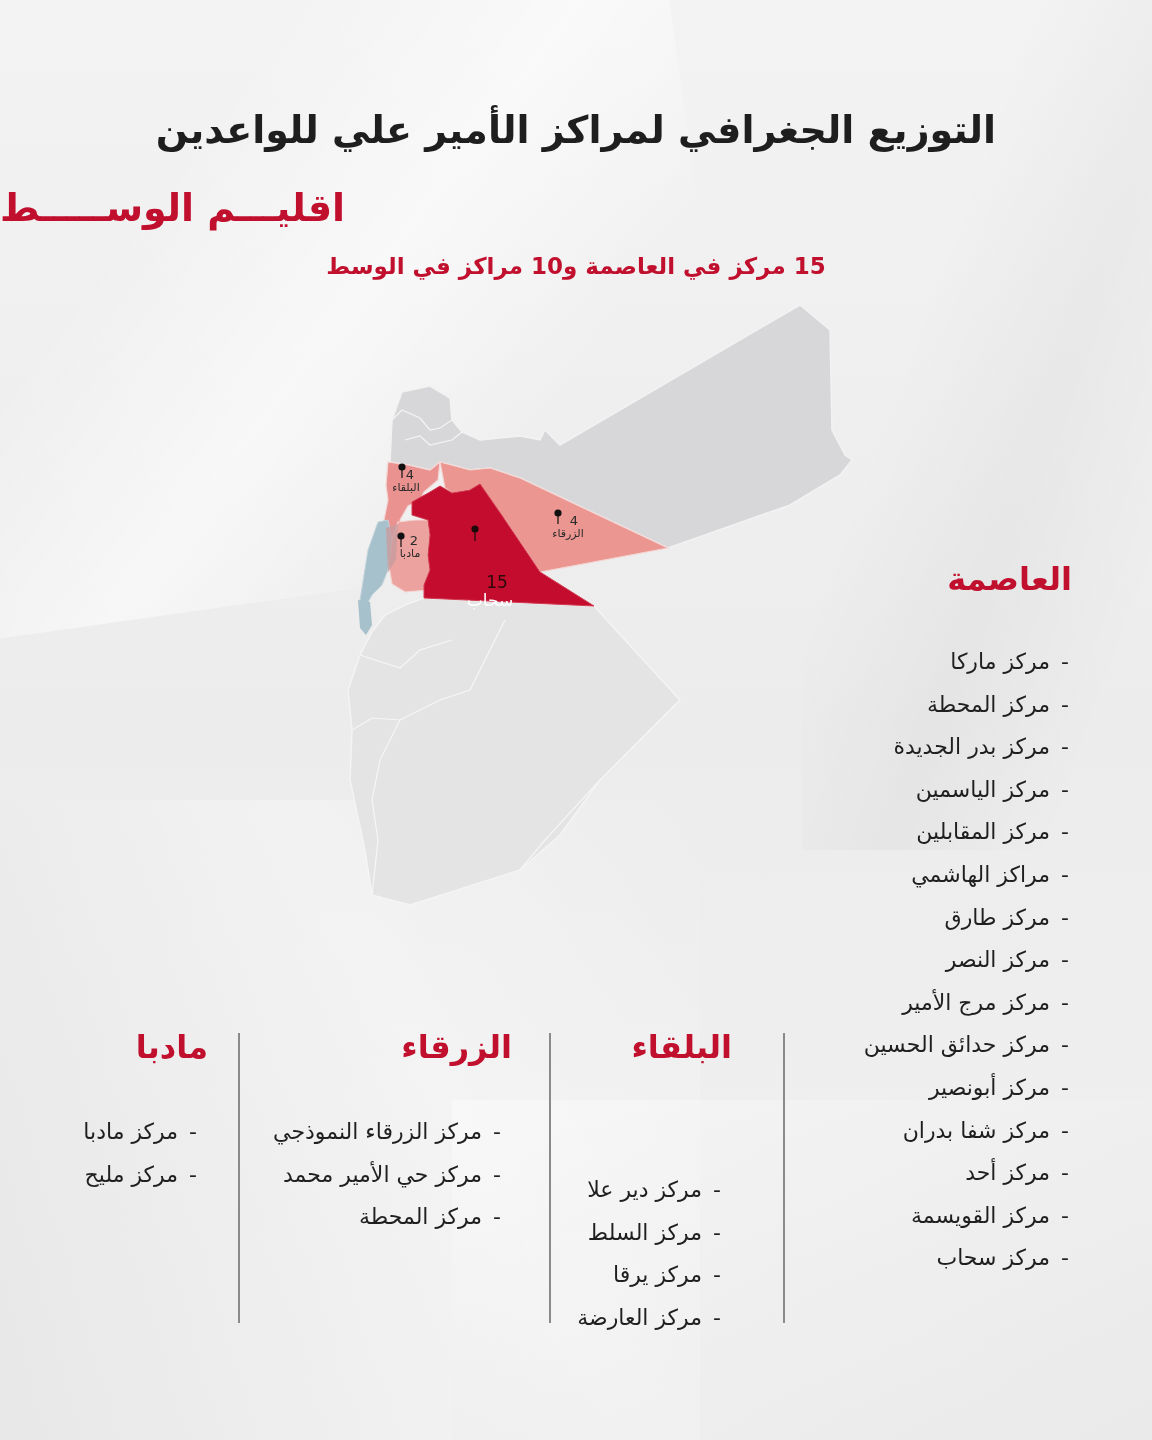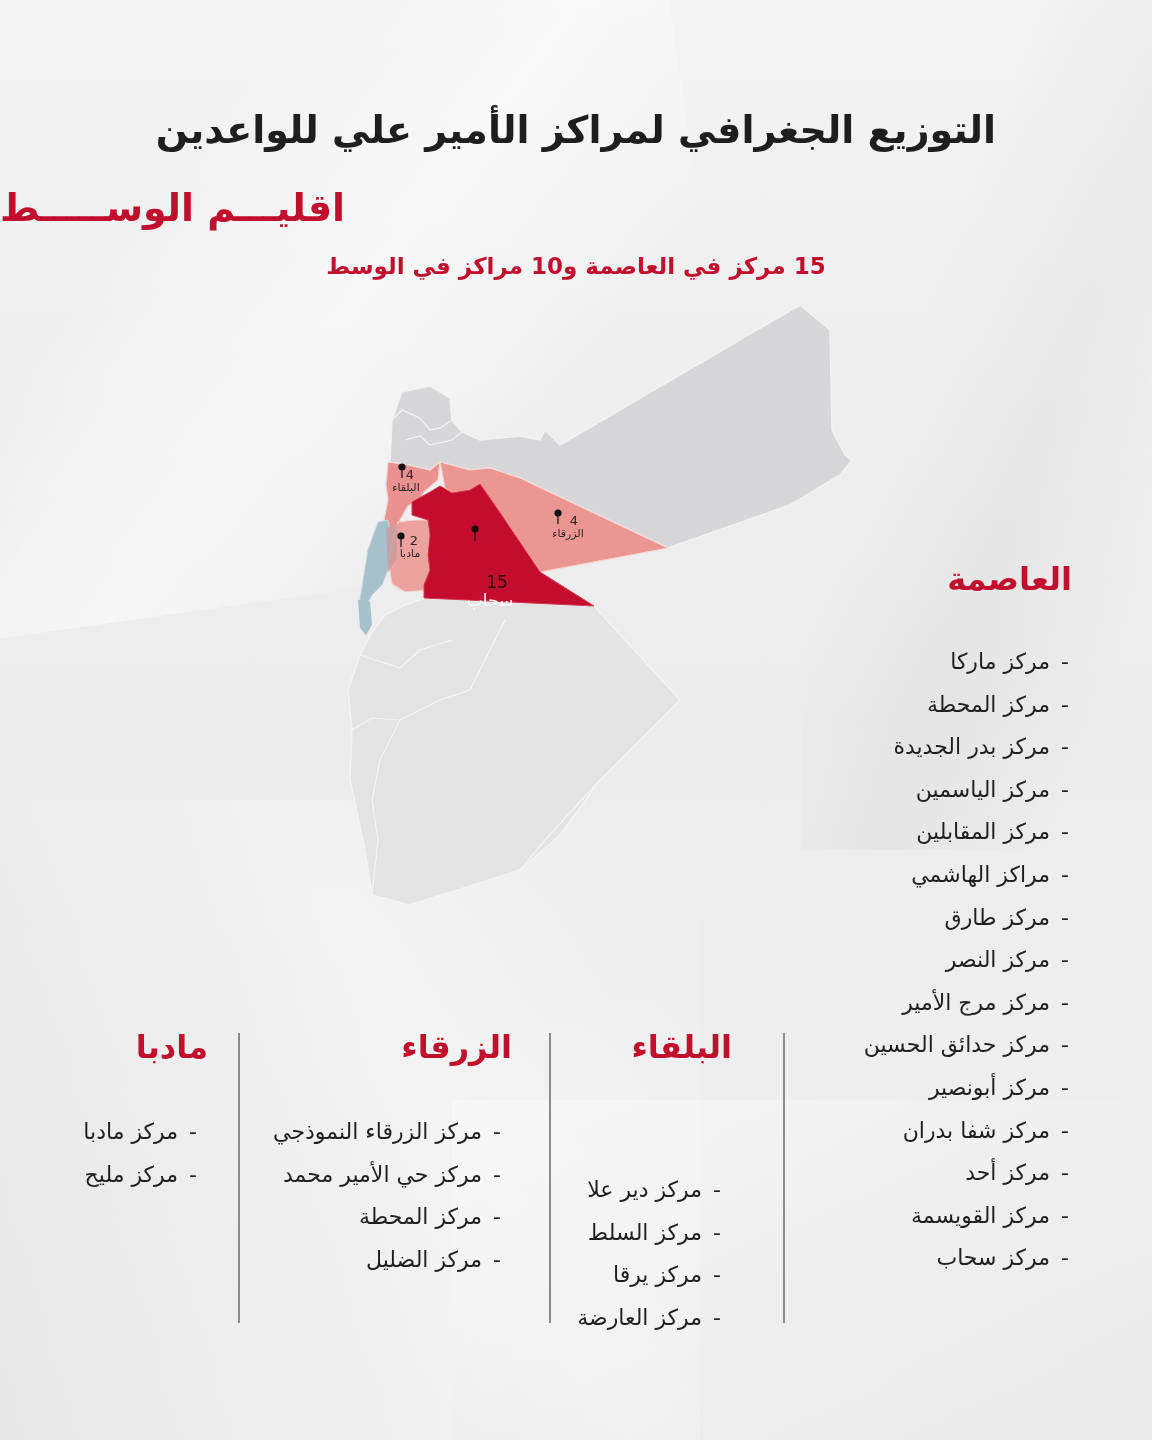--- a/index.html
+++ b/index.html
@@ -160,21 +160,20 @@
       <li><span class="dash">-</span><span>مركز العارضة</span></li>
     </ul>
 
   <div class="divider" style="left:549px;"></div>
 
   <div class="section-head" style="right:640px; top:1028px;">الزرقاء</div>
   <ul class="list" style="right:640px; top:1111px;" id="list-zarqa">
       <li><span class="dash">-</span><span>مركز الزرقاء النموذجي</span></li>
       <li><span class="dash">-</span><span>مركز حي الأمير محمد</span></li>
       <li><span class="dash">-</span><span>مركز المحطة</span></li>
-      <li><span class="dash">-</span><span>مركز الضليل</span></li>
     </ul>
 
   <div class="divider" style="left:238px;"></div>
 
   <div class="section-head" style="right:944px; top:1028px;">مادبا</div>
   <ul class="list" style="right:944px; top:1111px;" id="list-madaba">
       <li><span class="dash">-</span><span>مركز مادبا</span></li>
       <li><span class="dash">-</span><span>مركز مليح</span></li>
     </ul>
 

